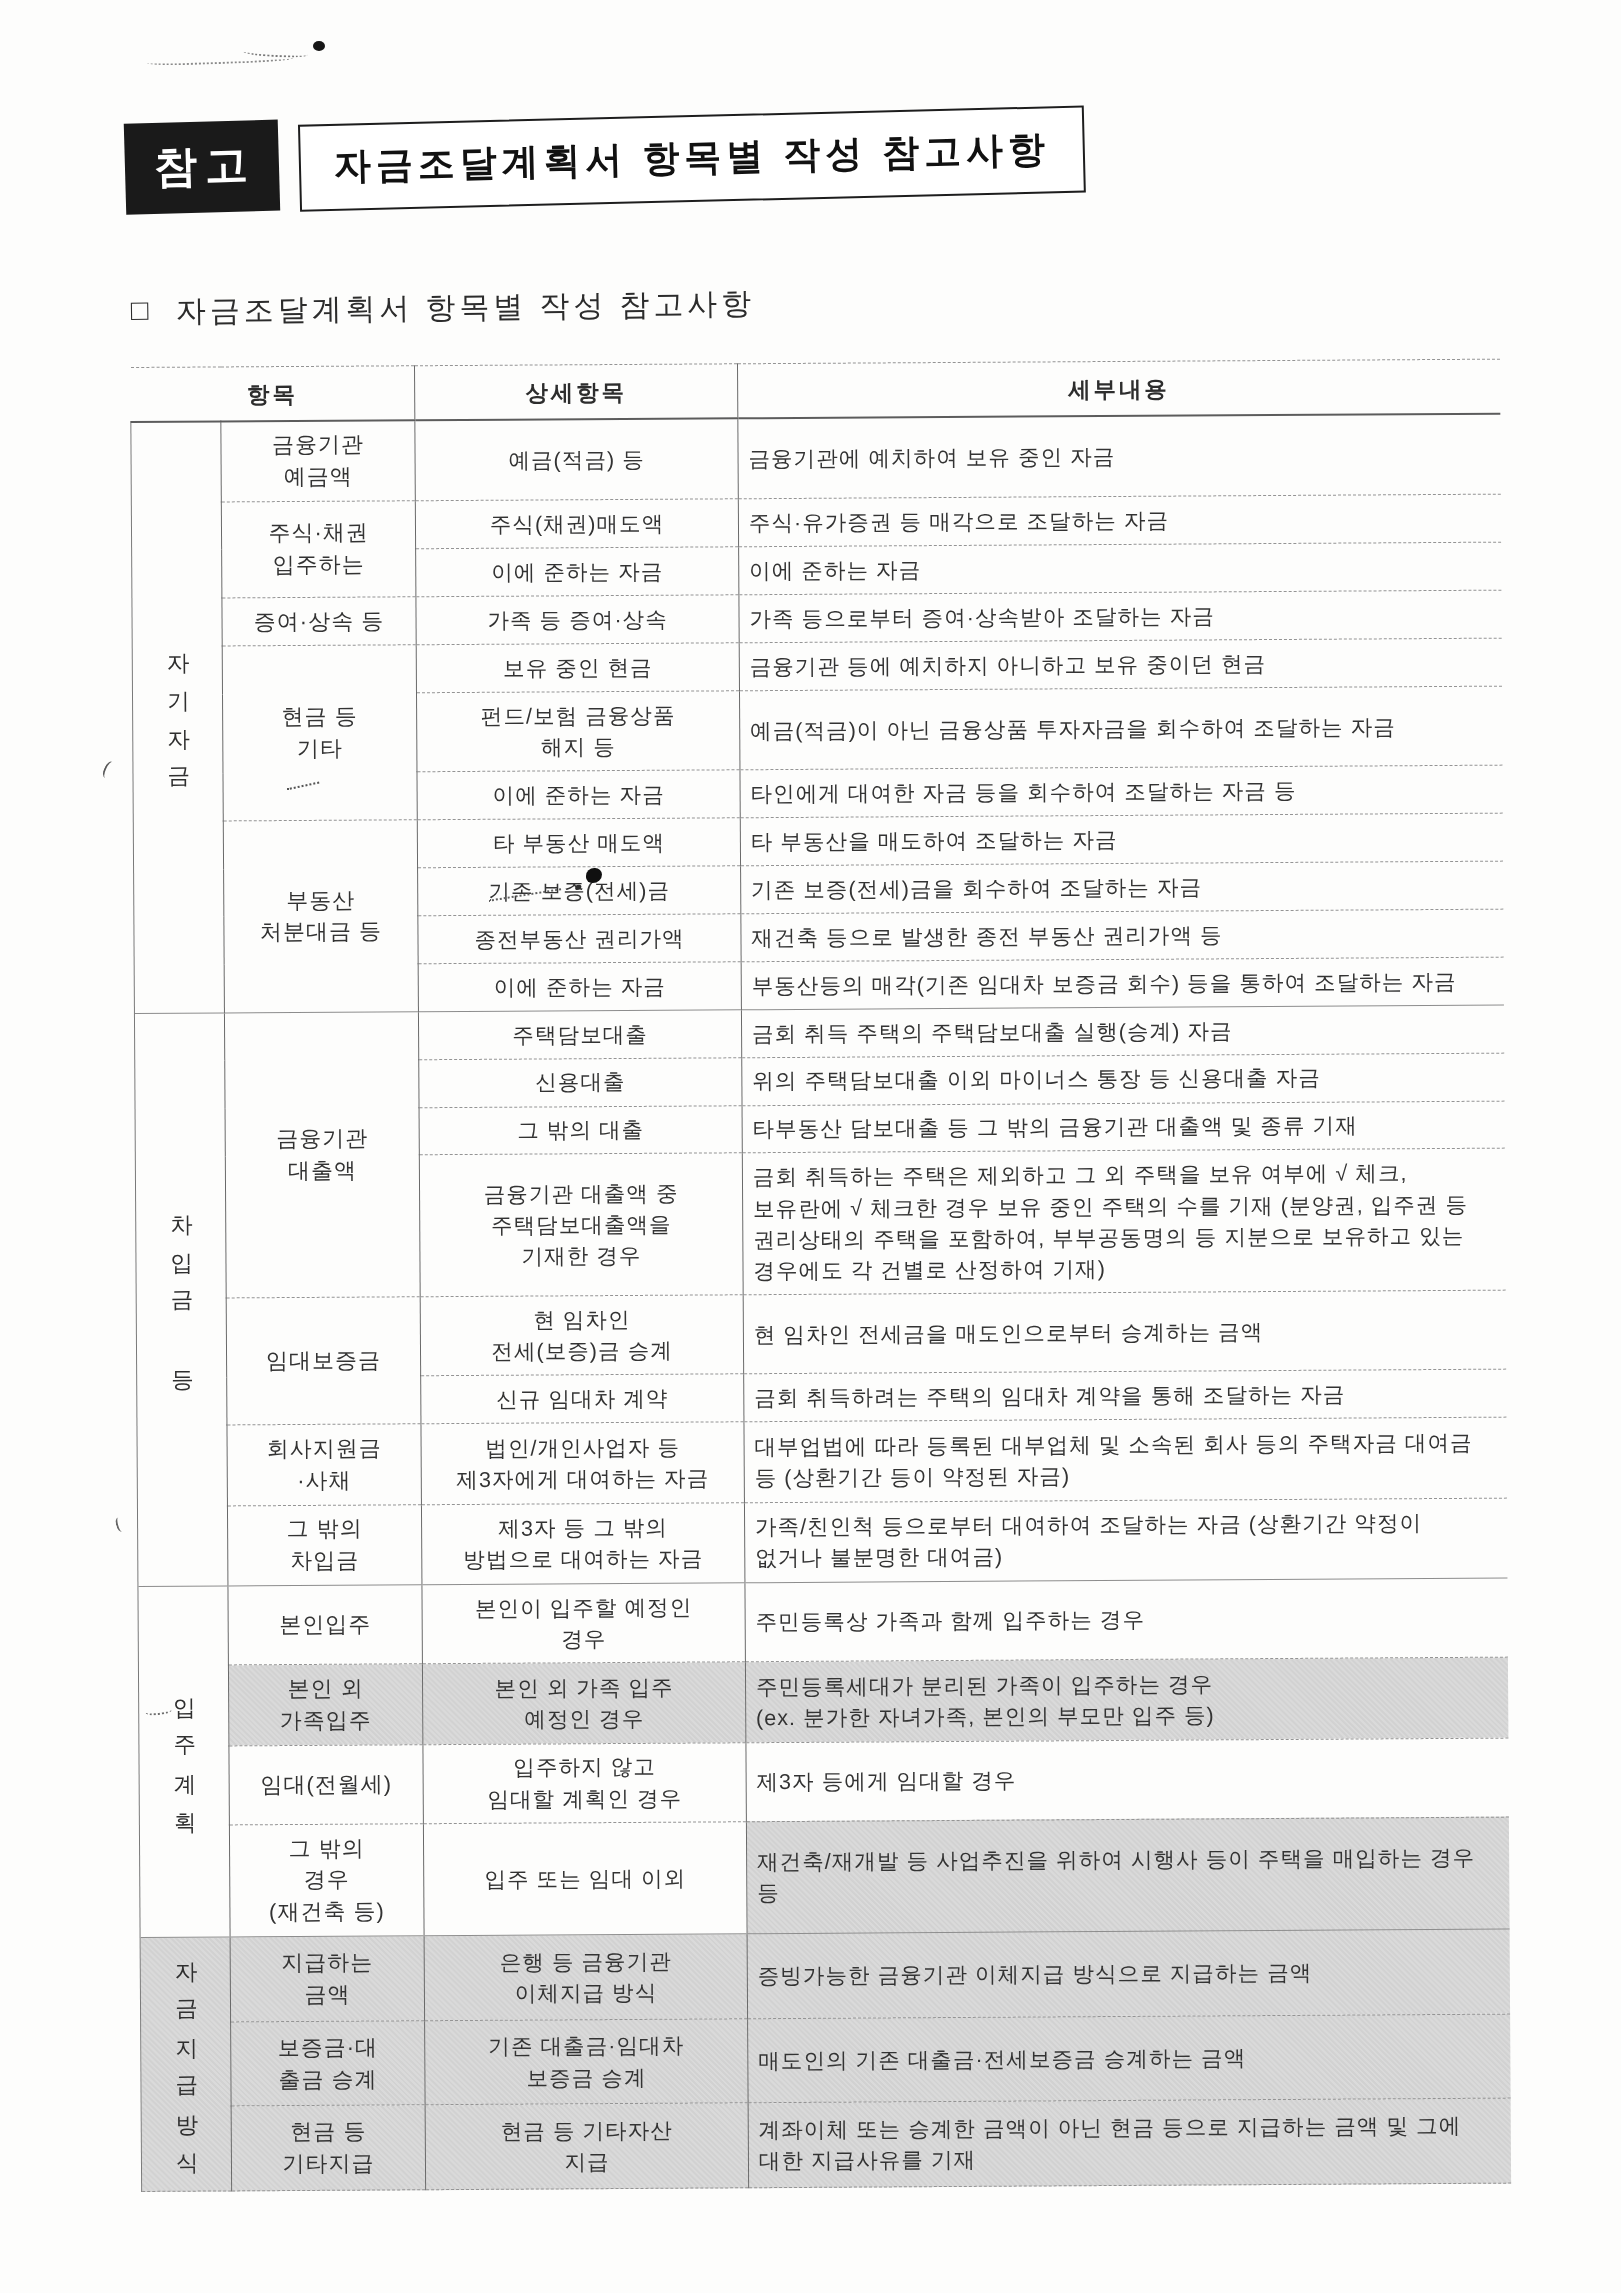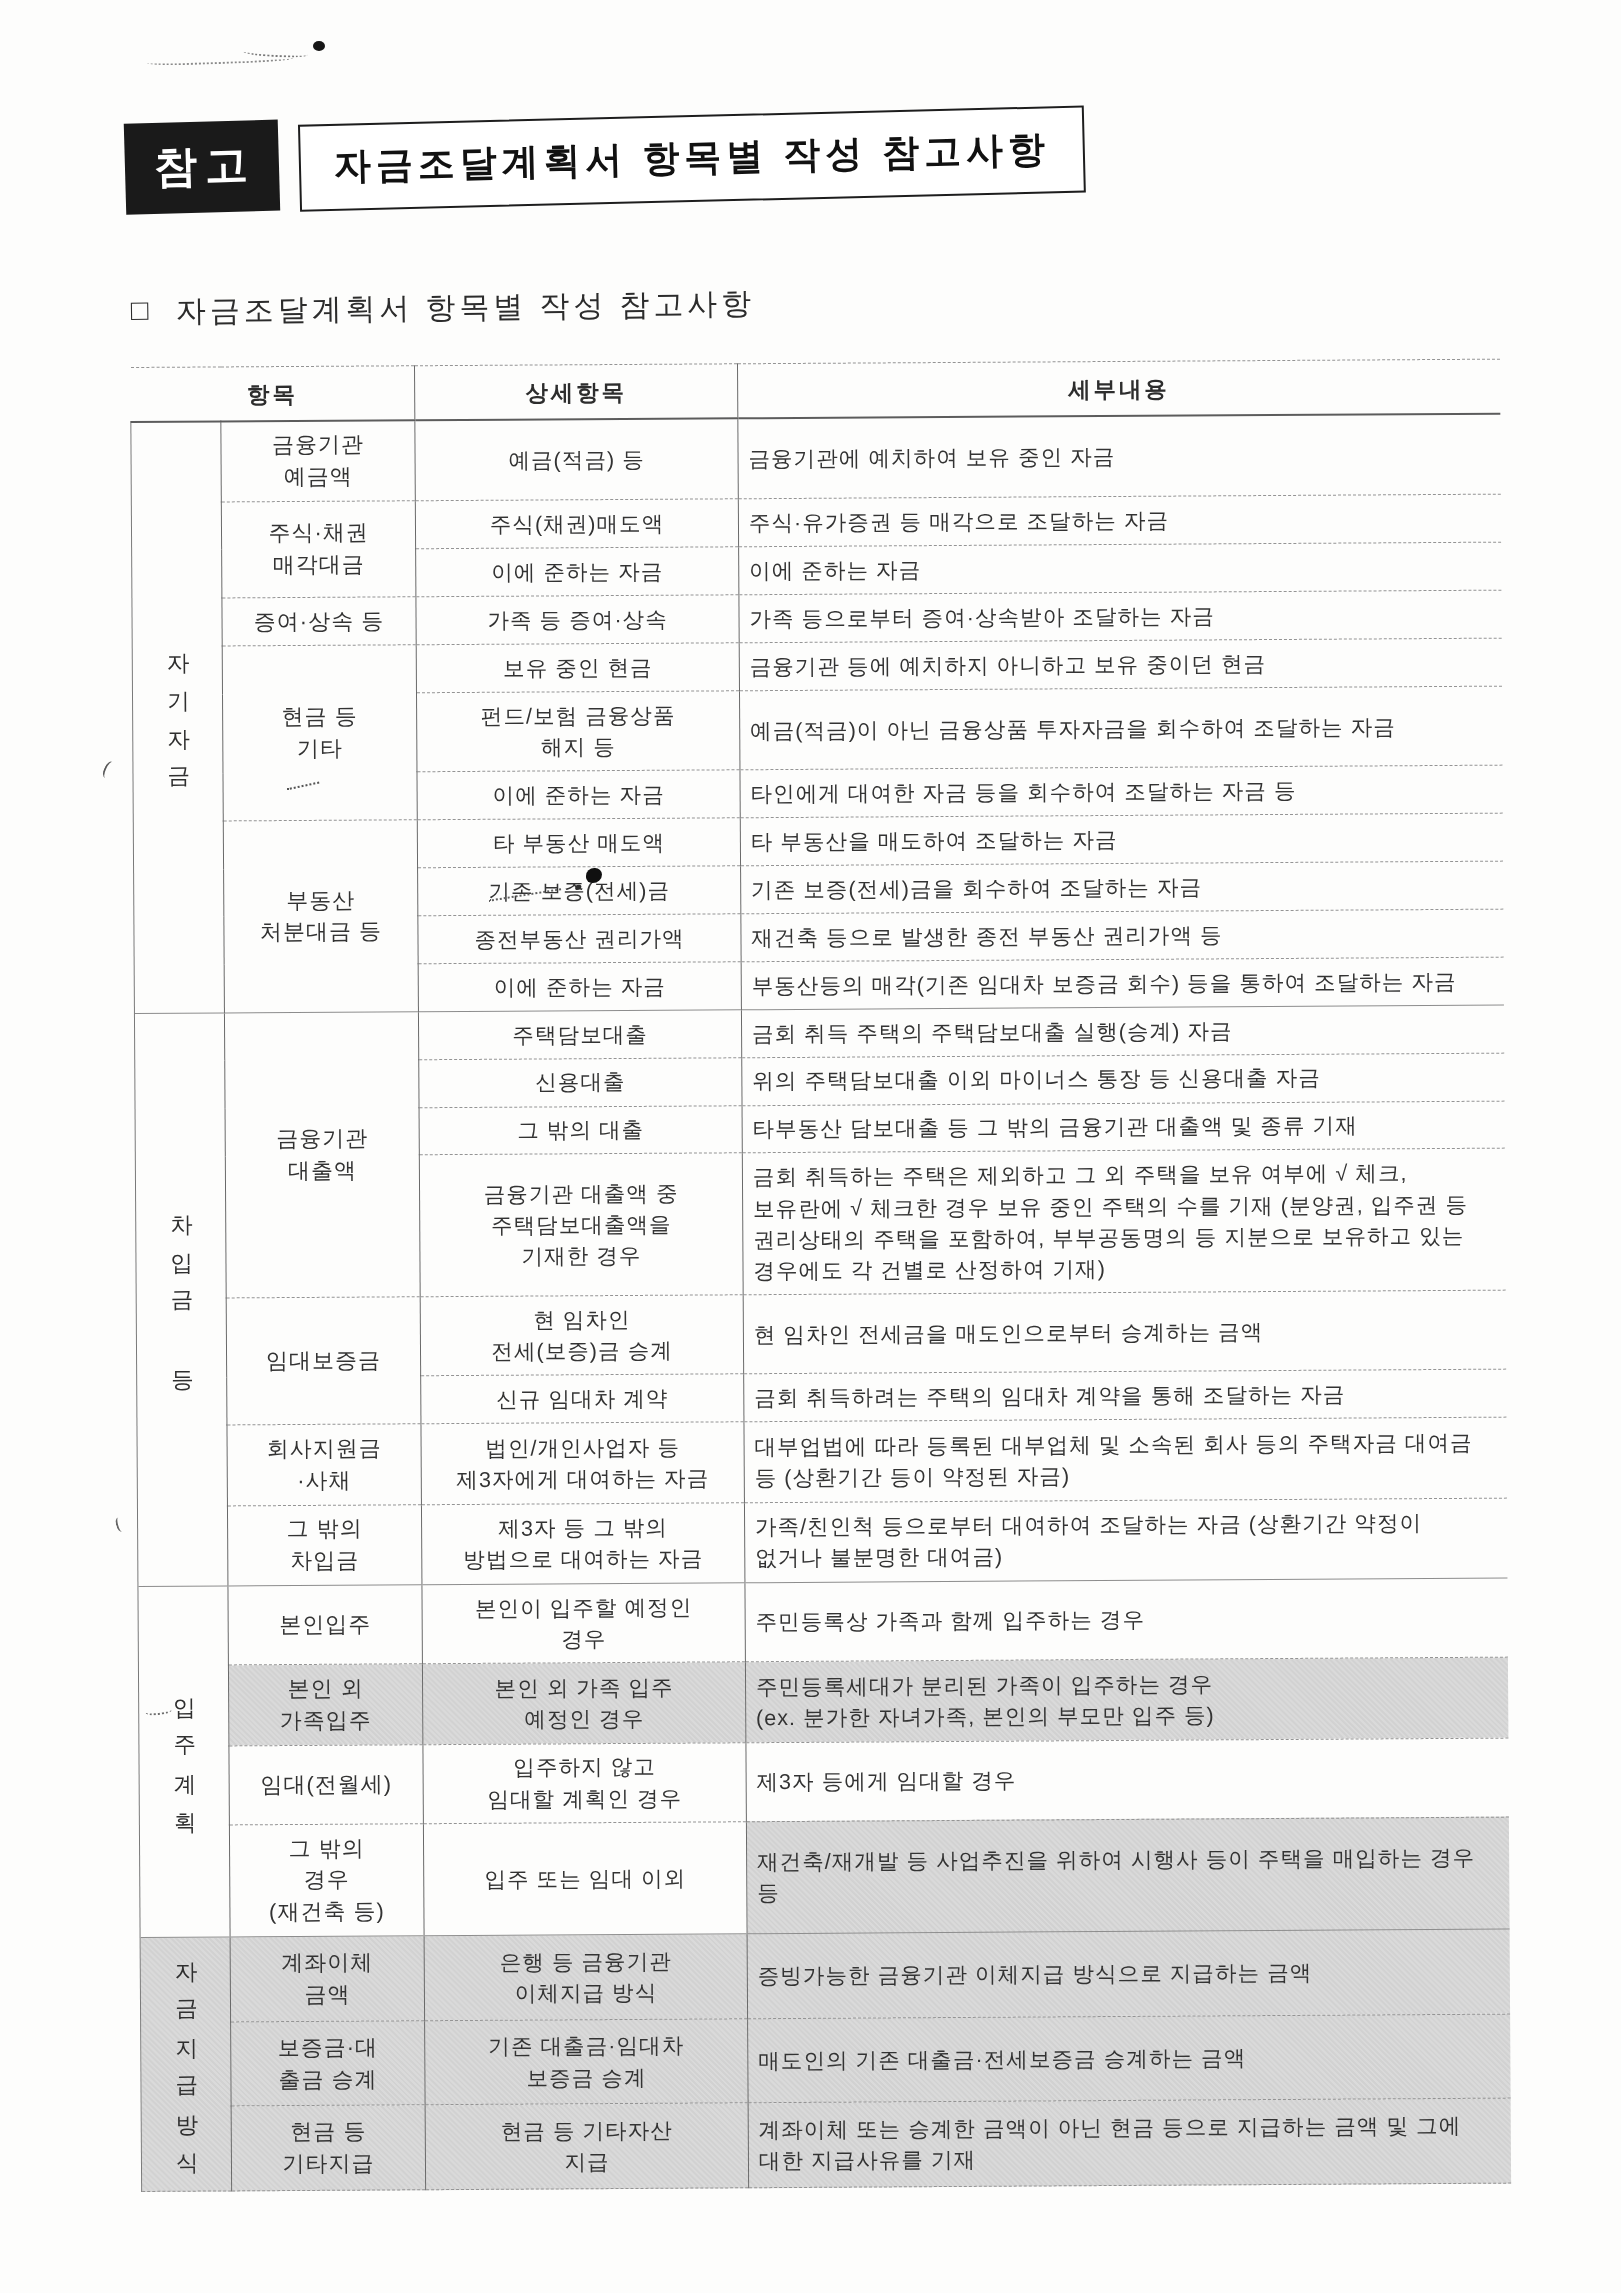--- a/index.html
+++ b/index.html
@@ -163,21 +163,21 @@
   <tbody>
       <tr>
         <td class="group-cell" rowspan="11"><span class="vert">자기자금</span></td>
         <td class="item-cell" rowspan="1">금융기관
 예금액</td>
         <td class="detail-cell">예금(적금) 등</td>
         <td class="desc-cell">금융기관에 예치하여 보유 중인 자금</td>
       </tr>
       <tr>
         <td class="item-cell" rowspan="2">주식·채권
-매각대금</td>
+입주하는</td>
         <td class="detail-cell">주식(채권)매도액</td>
         <td class="desc-cell">주식·유가증권 등 매각으로 조달하는 자금</td>
       </tr>
       <tr>
         <td class="detail-cell">이에 준하는 자금</td>
         <td class="desc-cell">이에 준하는 자금</td>
       </tr>
       <tr>
         <td class="item-cell" rowspan="1">증여·상속 등</td>
         <td class="detail-cell">가족 등 증여·상속</td>
@@ -284,21 +284,21 @@
       </tr>
       <tr>
         <td class="item-cell" rowspan="1">그 밖의
 경우
 (재건축 등)</td>
         <td class="detail-cell">입주 또는 임대 이외</td>
         <td class="desc-cell shaded">재건축/재개발 등 사업추진을 위하여 시행사 등이 주택을 매입하는 경우 등</td>
       </tr>
       <tr class="shaded section-top">
         <td class="group-cell" rowspan="3"><span class="vert">자금지급방식</span></td>
-        <td class="item-cell" rowspan="1">계좌이체
+        <td class="item-cell" rowspan="1">지급하는
 금액</td>
         <td class="detail-cell">은행 등 금융기관
 이체지급 방식</td>
         <td class="desc-cell">증빙가능한 금융기관 이체지급 방식으로 지급하는 금액</td>
       </tr>
       <tr class="shaded">
         <td class="item-cell" rowspan="1">보증금·대
 출금 승계</td>
         <td class="detail-cell">기존 대출금·임대차
 보증금 승계</td>

